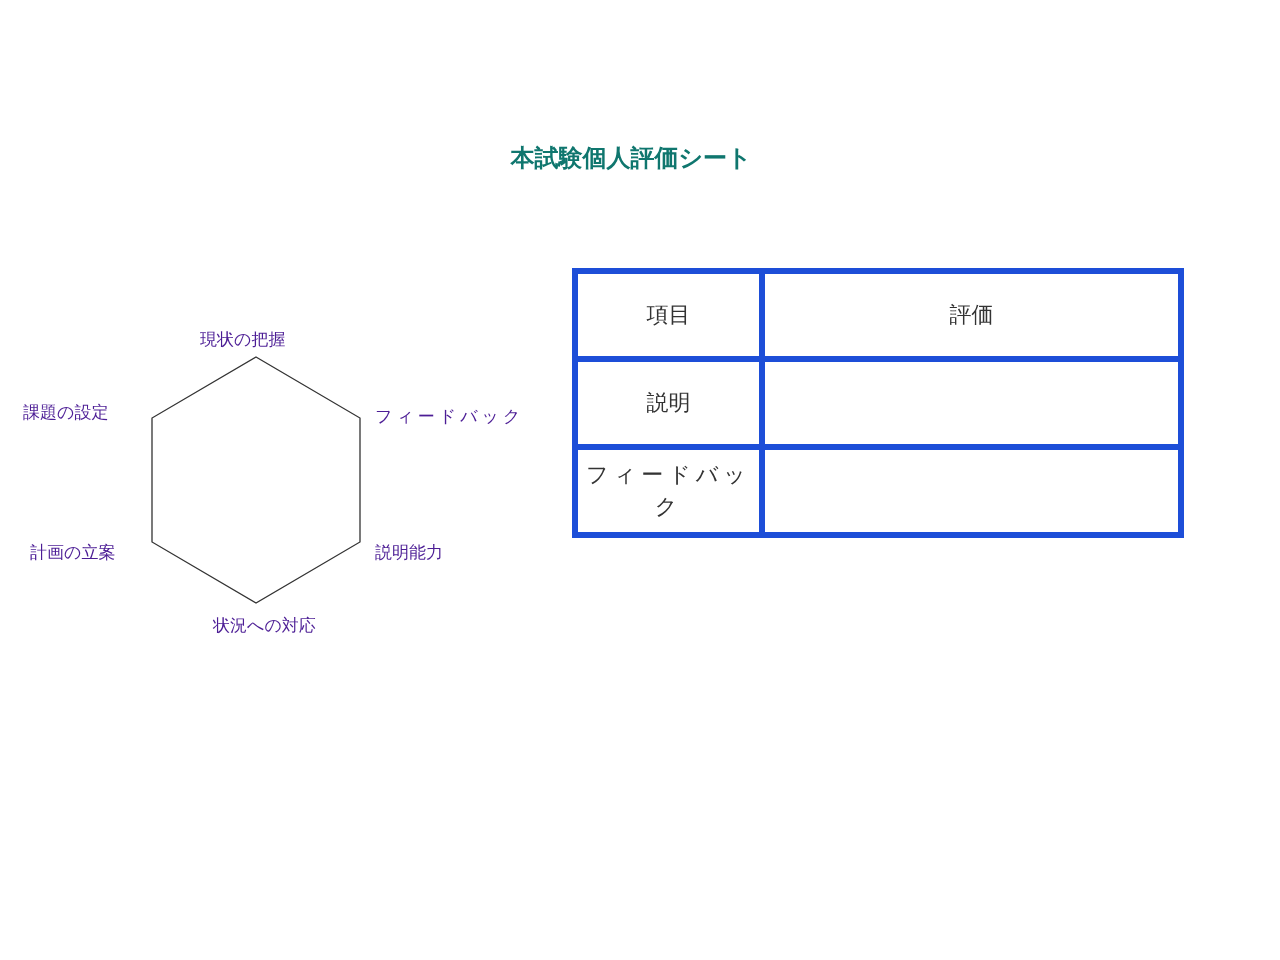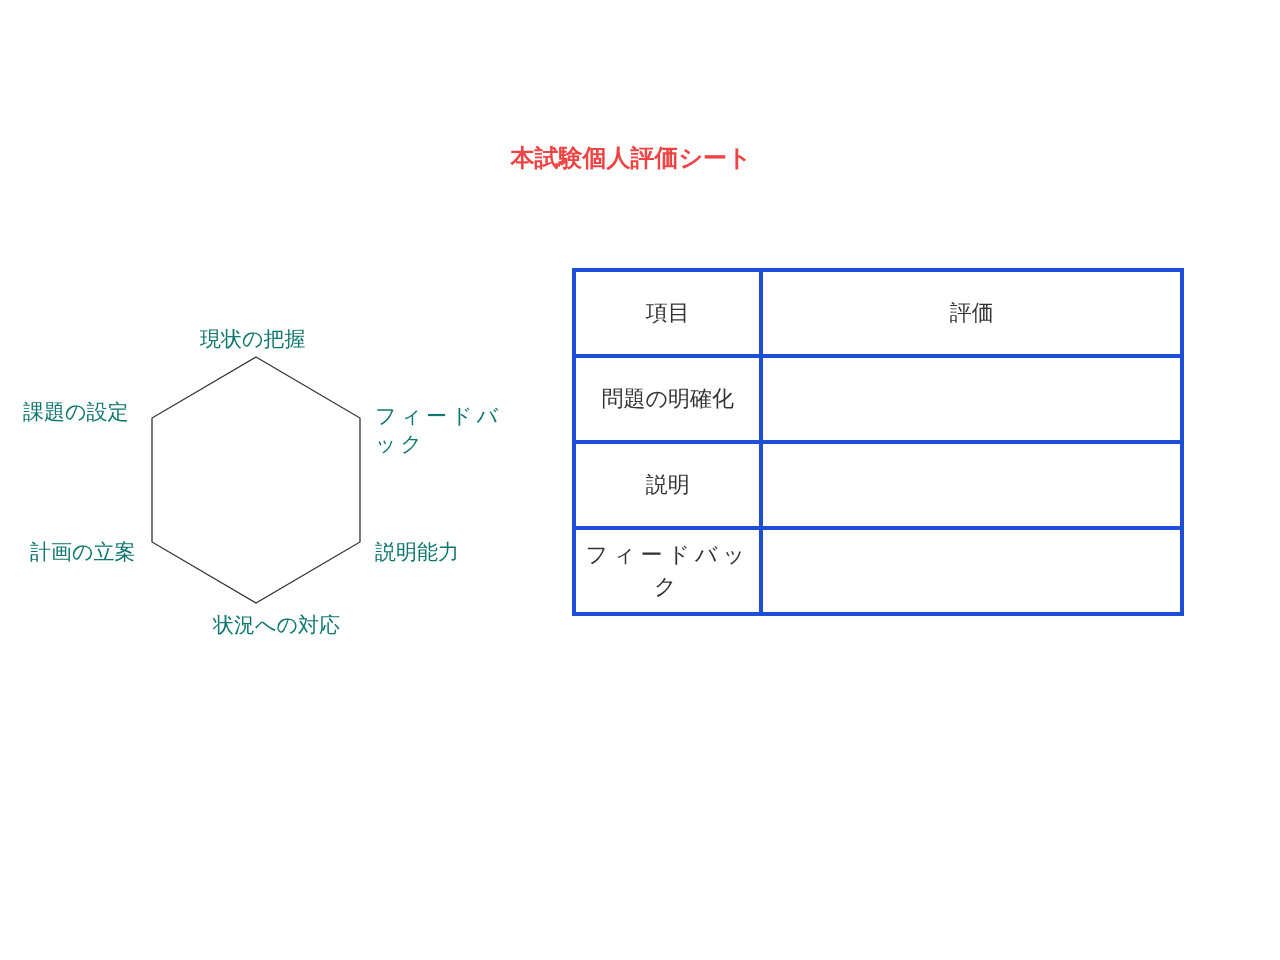--- a/index.html
+++ b/index.html
@@ -16,57 +16,57 @@
       color: #333333;
     }
     .page-title {
       position: absolute;
       top: 142px;
       left: 0;
       width: 1262px;
       text-align: center;
       font-size: 24px;
       font-weight: bold;
-      color: #ef4444;
+      color: #0f766e;
       letter-spacing: 0px;
     }
     .radar-area {
       position: absolute;
       left: 0;
       top: 300px;
       width: 540px;
       height: 360px;
     }
     .radar-svg {
       position: absolute;
       left: 0;
       top: 0;
     }
     .axis-label {
       position: absolute;
-      font-size: 21px;
+      font-size: 17px;
       line-height: 28px;
-      color: #0f766e;
+      color: #4c1d95;
       white-space: nowrap;
     }
     .axis-label.wrap {
       white-space: normal;
       width: 150px;
       letter-spacing: 4px;
     }
     .eval-table {
       position: absolute;
       left: 572px;
       top: 268px;
       width: 612px;
       border-collapse: collapse;
       table-layout: fixed;
     }
     .eval-table td, .eval-table th {
-      border: 4px solid #1d4ed8;
+      border: 6px solid #1d4ed8;
       height: 74px;
       padding: 4px 6px;
       font-size: 22px;
       font-weight: normal;
       color: #333333;
       text-align: center;
       vertical-align: middle;
       line-height: 32px;
     }
     .eval-table .col-item { width: 180px; }
@@ -80,44 +80,40 @@
 
 <div class="radar-area">
   <svg class="radar-svg" width="540" height="360" viewBox="0 300 540 360">
     <polygon points="256,357 360,418 360,542 256,603 152,542 152,418" fill="none" stroke="#333333" stroke-width="1.3"></polygon>
   </svg>
 
   <div class="axis-label" style="left:200px; top:25px;">現状の把握</div>
 
   <div class="axis-label wrap" style="left:375px; top:102px;">フィードバック</div>
 
-  <div class="axis-label" style="left:375px; top:238px;font-family:Liberation Serif, serif;">説明能力</div>
+  <div class="axis-label" style="left:375px; top:238px;">説明能力</div>
 
   <div class="axis-label" style="left:183px; top:311px;margin-left:30px;">状況への対応</div>
 
   <div class="axis-label" style="left:30px; top:238px;">計画の立案</div>
 
   <div class="axis-label" style="left:23px; top:98px;">課題の設定</div>
 </div>
 
 <table class="eval-table">
   <colgroup>
     <col class="col-item">
     <col class="col-eval">
   </colgroup>
   <tbody>
       <tr>
     <th>項目</th>
     <th>評価</th>
   </tr>
   <tr>
-    <td>問題の明確化</td>
-    <td></td>
-  </tr>
-  <tr>
     <td>説明</td>
     <td></td>
   </tr>
   <tr>
     <td class="item-wrap">フィードバック</td>
     <td></td>
   </tr>
 </tbody>
   </table>
 

